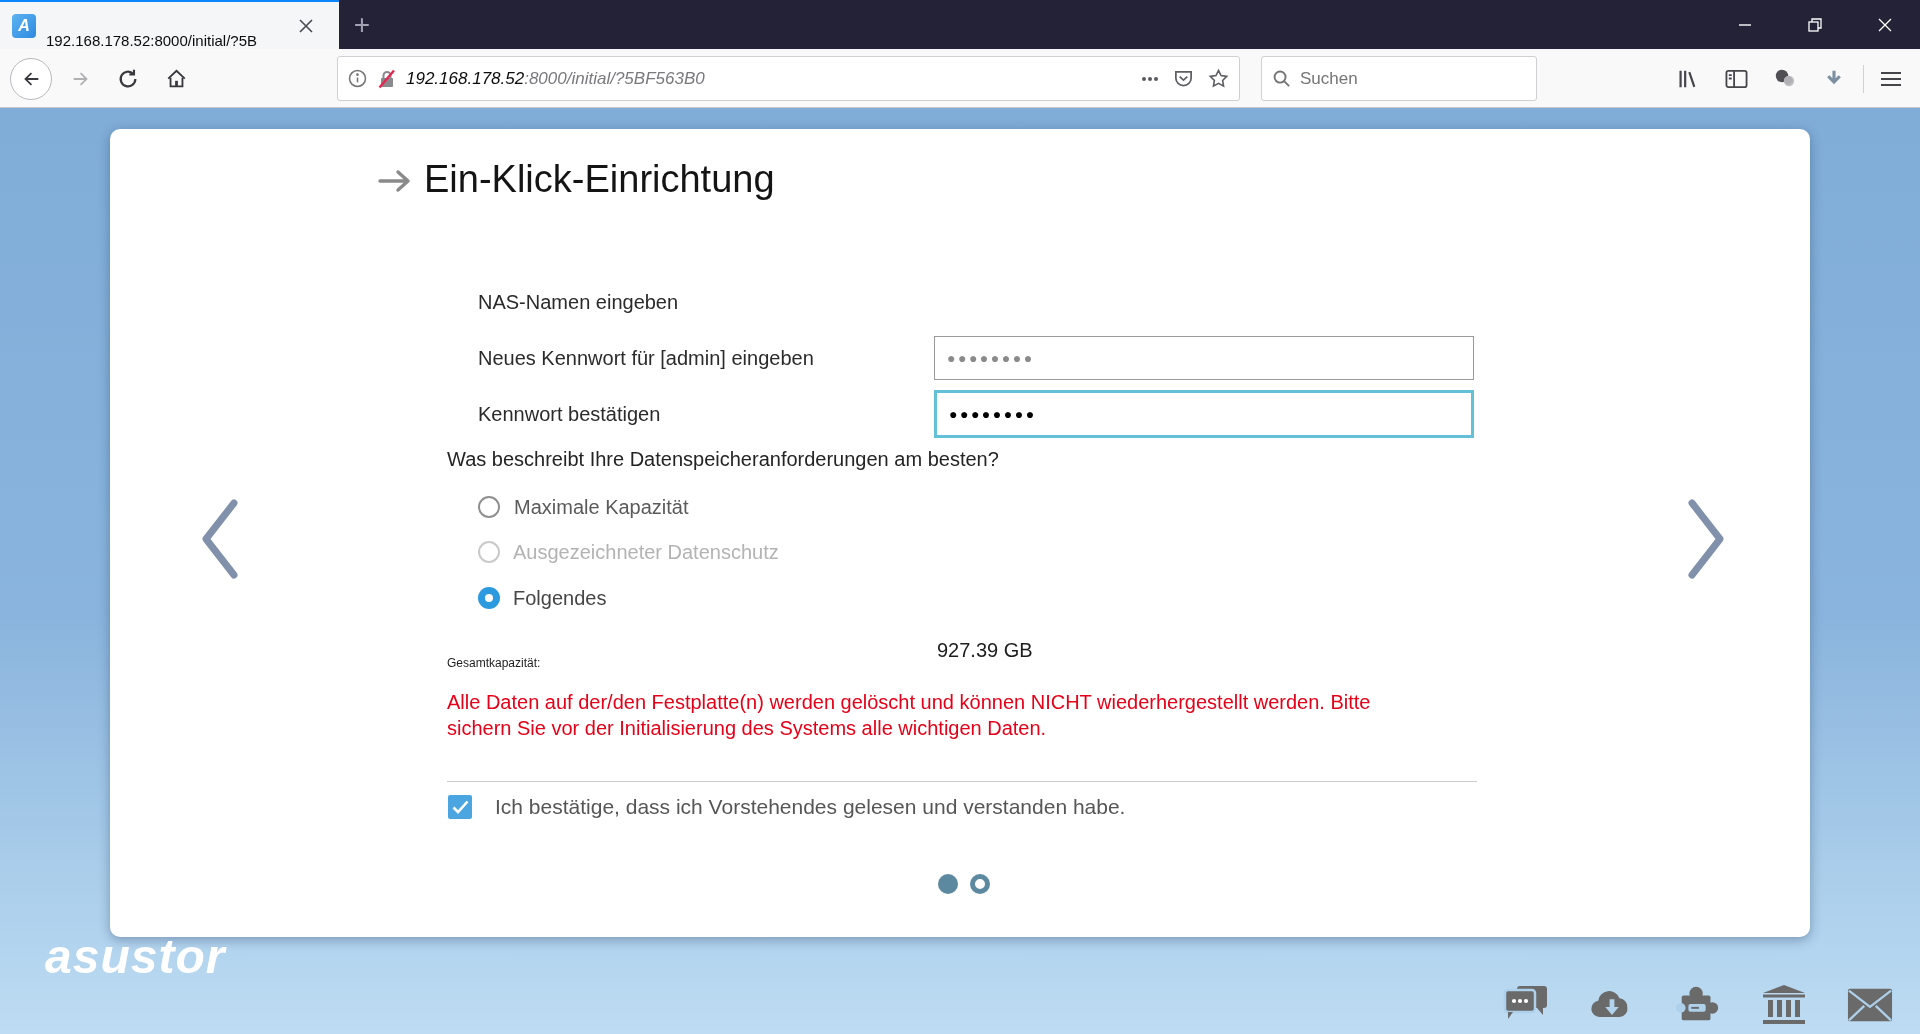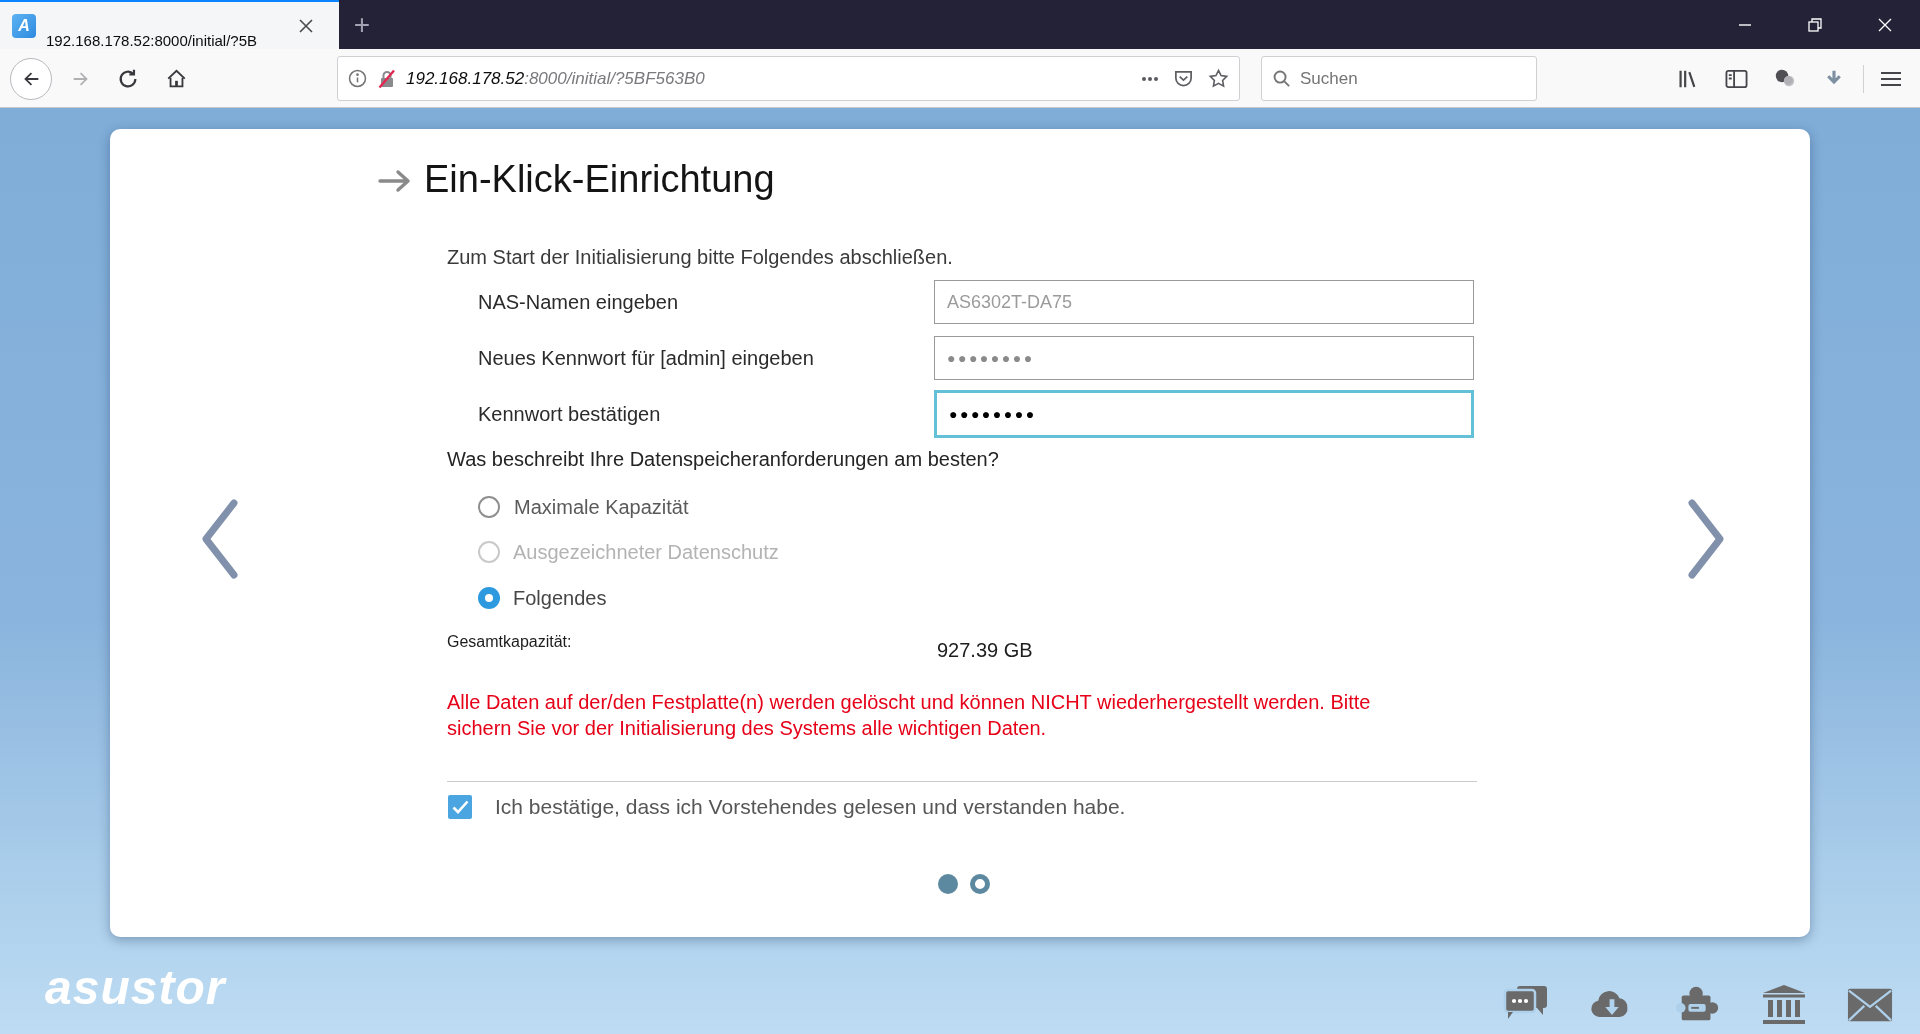--- a/index.html
+++ b/index.html
@@ -70,33 +70,33 @@
   .opt-row { position:absolute; left:478px; height:24px; display:flex; align-items:center; }
   .radio { width:22px; height:22px; border-radius:50%; flex:0 0 22px; position:relative; }
   .radio.off { border:2px solid #8f8f8f; background:#fff; }
   .radio.dis { border:2px solid #c9c9c9; background:#fff; }
   .radio.on  { background:#2d9ae0; }
   .radio.on::after { content:''; position:absolute; left:7px; top:7px; width:8px; height:8px;
                      border-radius:50%; background:#fff; }
   .opt-label { margin-left:13px; font-size:20px; }
   .opt1 .opt-label { color:#5a5a5a;margin-left:14px; } .opt2 .opt-label { color:#b3b3b3; } .opt3 .opt-label { color:#464646; }
 
-  .cap-label { position:absolute; left:447px; top:525px; font-size:16px; color:#1d1d1d; }
+  .cap-label { position:absolute; left:447px; top:548px; font-size:12px; color:#1d1d1d; }
   .cap-value { position:absolute; left:937px; top:531px; font-size:20px; color:#1d1d1d; }
   .warning { position:absolute; left:447px; top:581px; width:1010px; font-size:20px; line-height:26px; color:#e60018; }
   .divider { position:absolute; left:447px; top:673px; width:1030px; height:1px; background:#cccccc; }
   .confirm-row { position:absolute; left:448px; top:687px; display:flex; align-items:center; }
   .checkbox { width:24px; height:24px; background:#4aa5e1; border-radius:2px; flex:0 0 24px;
               display:flex; align-items:center; justify-content:center; }
   .confirm-label { margin-left:23px; font-size:21px; color:#565656; }
   .pagdots { position:absolute; left:938px; top:766px; display:flex; gap:12px; }
   .pagdot { width:20px; height:20px; border-radius:50%; background:#5d89a0; cursor:pointer; }
   .pagdot.ring { background:#fff; border:5px solid #5d89a0; }
 
-  .footer-logo { position:absolute; left:45px; top:852px; font-size:48px; font-weight:bold;
+  .footer-logo { position:absolute; left:45px; top:821px; font-size:48px; font-weight:bold;
                  font-style:italic; letter-spacing:1px; color:#ffffff; }
   .footer-icons { position:absolute; left:1503px; top:874px; display:flex; gap:40px; }
   .f-ico { width:46px; height:46px; display:flex; align-items:center; justify-content:center; cursor:pointer; }
 </style>
 </head>
 <body>
 
 <div class="screen">
 
   <div class="titlebar">
@@ -236,24 +236,22 @@
       <polyline points="38,8 10,44 38,80" fill="none" stroke="#8191ab" stroke-width="7" stroke-linecap="round" stroke-linejoin="round"></polyline>
       </svg>
     <svg class="chev right" viewBox="0 0 48 88">
       <polyline points="10,8 38,44 10,80" fill="none" stroke="#8191ab" stroke-width="7" stroke-linecap="round" stroke-linejoin="round"></polyline>
       </svg>
 
     <svg class="h-arrow" width="34" height="26" viewBox="0 0 34 26">
       <path d="M2 13h27M20 4l10 9-10 9" fill="none" stroke="#8a8a8a" stroke-width="3.4" stroke-linecap="round" stroke-linejoin="round"></path>
       </svg>
     <div class="page-title">Ein-Klick-Einrichtung</div>
-    <div class="intro">Zum Start der Initialisierung bitte Folgendes abschließen.</div>
 
     <div class="f-label" style="top:183px;">NAS-Namen eingeben</div>
-    <input class="f-input" style="top: 172px;" type="text" placeholder="AS6302T-DA75">
 
     <div class="f-label" style="top:239px;">Neues Kennwort für [admin] eingeben</div>
     <input class="f-input f-dots f2" style="top: 228px;" type="text" value="●●●●●●●●">
 
     <div class="f-label" style="top:295px;">Kennwort bestätigen</div>
     <input class="f-input f-dots f3" style="top: 282px;" type="text" value="●●●●●●●●">
 
     <div class="question">Was beschreibt Ihre Datenspeicheranforderungen am besten?</div>
     <div class="opt-row opt1" style="top:387px;">
       <div class="radio off"></div>

